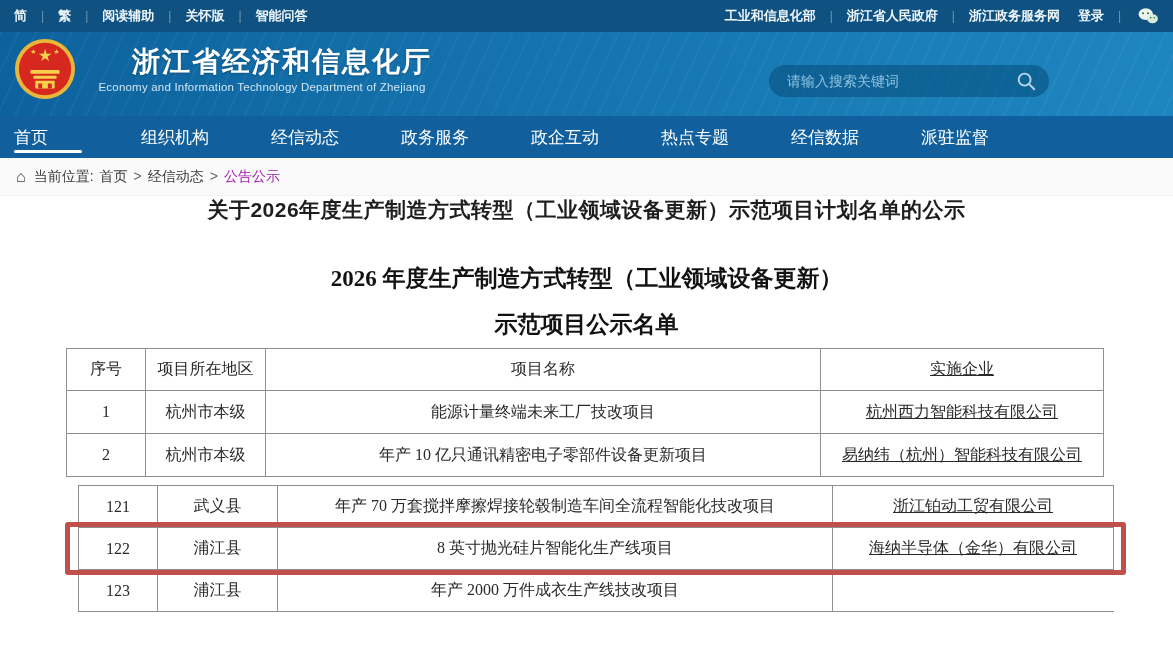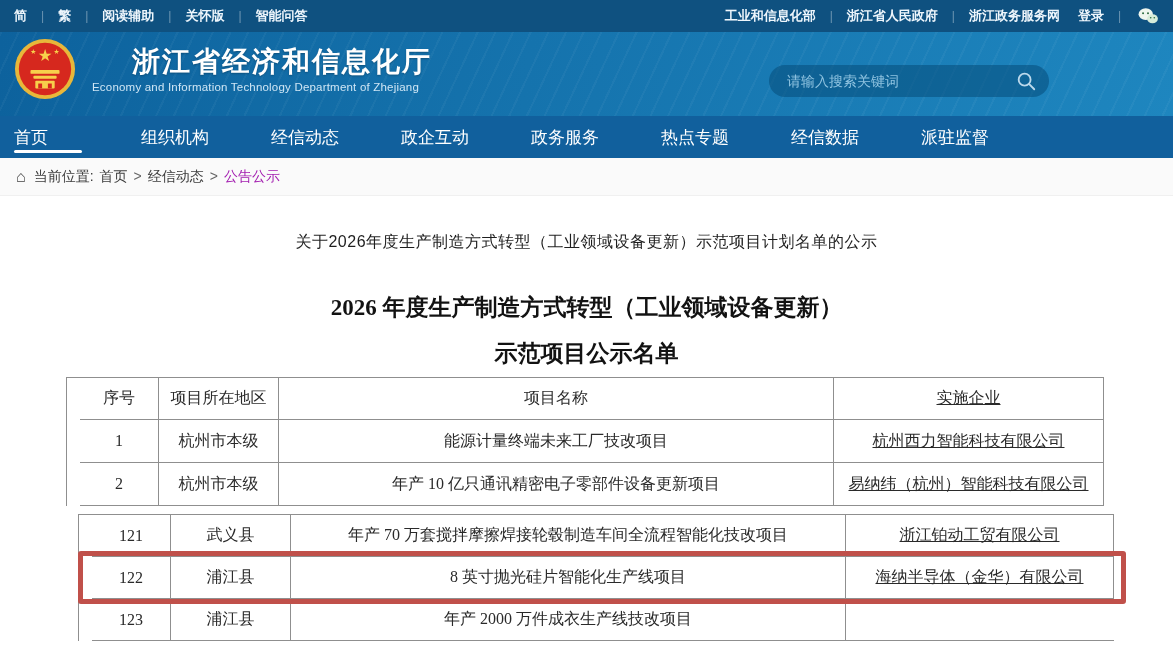--- a/index.html
+++ b/index.html
@@ -18,21 +18,21 @@
 
   
   .header { position:relative; height:84px;
             background:linear-gradient(96deg,#0d629d 0%,#1573ad 45%,#1e86bf 100%); }
   .header::before { content:""; position:absolute; inset:0;
             background:repeating-linear-gradient(115deg,rgba(255,255,255,.04) 0 2px,transparent 2px 16px); }
   .brand { position:absolute; left:14px; top:6px; display:flex; align-items:center; cursor:pointer; }
   .emblem { width:62px; height:62px; margin-right:16px; }
   .site-title { color:#ffffff; font-size:28px; font-weight:bold; letter-spacing:2px; line-height:32px;
                 text-shadow:0 1px 2px rgba(0,0,0,.25);margin-left:40px; }
-  .site-sub { color:#cfe6f5; font-size:11.5px; margin-top:3px; letter-spacing:.2px; }
+  .site-sub { color:#cfe6f5; font-size:11.5px; margin-top:3px; letter-spacing:.2px;text-align:center; }
   .search-wrap { position:absolute; right:124px; top:33px; width:280px; height:32px;
                  background:rgba(6,76,122,.55); border-radius:17px; display:flex; align-items:center;
                  padding:0 12px 0 18px; }
   .search-input { flex:1; background:transparent; border:none; outline:none; color:#ffffff; font-size:14px; }
   .search-input::placeholder { color:#8fc3e0; }
   .search-btn { width:22px; height:22px; cursor:pointer; flex:none; }
 
   
   .nav { height:42px; background:var(--c-nav,#11609d); display:flex; align-items:stretch; }
   .nav-item { width:130px; color:#ffffff; font-size:17px; display:flex; align-items:center;
@@ -44,29 +44,29 @@
   
   .crumbbar { height:38px; background:#fafafa; border-bottom:1px solid #f0f0f0; display:flex;
               align-items:center; padding:0 16px; font-size:14px; color:#3c3c3c; }
   .home-icon { font-size:16px; margin-right:8px; color:#444; }
   .crumb-prefix { margin-right:6px; }
   .crumb-link { color:#3c3c3c; cursor:pointer; text-decoration:none; }
   .crumb-sep { margin:0 6px; color:#666; }
   .crumb-current { color:#a21caf; }
 
   
-  .article-title { margin-top:36px; text-align:center; font-size:16px; font-weight:normal; color:#1e1e1e;
+  .article-title { text-align:center; font-size:21px; font-weight:bold; color:#1e1e1e;
                    letter-spacing:.5px; }
   .doc-title { margin-top:40px; text-align:center; font-family:"Liberation Serif","DejaVu Serif",serif;
                font-size:23px; font-weight:bold; color:#121212; line-height:30px; }
   .doc-title2 { margin-top:16px; }
 
   
   .tbl { border-top:1px solid #8f8f8f; border-left:1px solid #8f8f8f;
-         font-family:"Liberation Serif","DejaVu Serif",serif; font-size:16px; color:#2a2a2a;padding-left:13px; }
+         font-family:"Liberation Serif","DejaVu Serif",serif; font-size:16px; color:#2a2a2a; }
   .tbl-1 { margin:8px 0 0 66px; width:1038px; }
   .tbl-2 { margin:8px 0 0 78px; width:1036px; position:relative; }
   .trow { display:flex; border-bottom:1px solid #8f8f8f; height:43px; position:relative; }
   .thead-row { height:42px; }
   .tbl-2 .trow { height:42px; }
   .cell { border-right:1px solid #8f8f8f; display:flex; align-items:center; justify-content:center;
           text-align:center; padding:0 6px; }
   .c1 { width:79px; flex:none; }
   .c2 { width:120px; flex:none; }
   .c3 { width:555px; flex:none; }
@@ -136,22 +136,22 @@
         <circle cx="10.5" cy="10.5" r="6.5" fill="none" stroke="#bcd9ec" stroke-width="2"></circle>
         <line x1="15.5" y1="15.5" x2="21" y2="21" stroke="#bcd9ec" stroke-width="2" stroke-linecap="round"></line>
       </svg>
     </div>
   </div>
 
   <div class="nav" id="main-nav">
       <div class="nav-item active">首页</div>
       <div class="nav-item">组织机构</div>
       <div class="nav-item">经信动态</div>
+      <div class="nav-item">政务服务</div>
       <div class="nav-item">政企互动</div>
-      <div class="nav-item">政务服务</div>
       <div class="nav-item">热点专题</div>
       <div class="nav-item">经信数据</div>
       <div class="nav-item">派驻监督</div>
     </div>
 
   <div class="crumbbar">
     <span class="home-icon">⌂</span>
     <span class="crumb-prefix">当前位置:</span>
     <span id="crumb-items"><a class="crumb-link">首页</a><span class="crumb-sep">&gt;</span><a class="crumb-link">经信动态</a><span class="crumb-sep">&gt;</span><a class="crumb-current">公告公示</a></span>
   </div>

